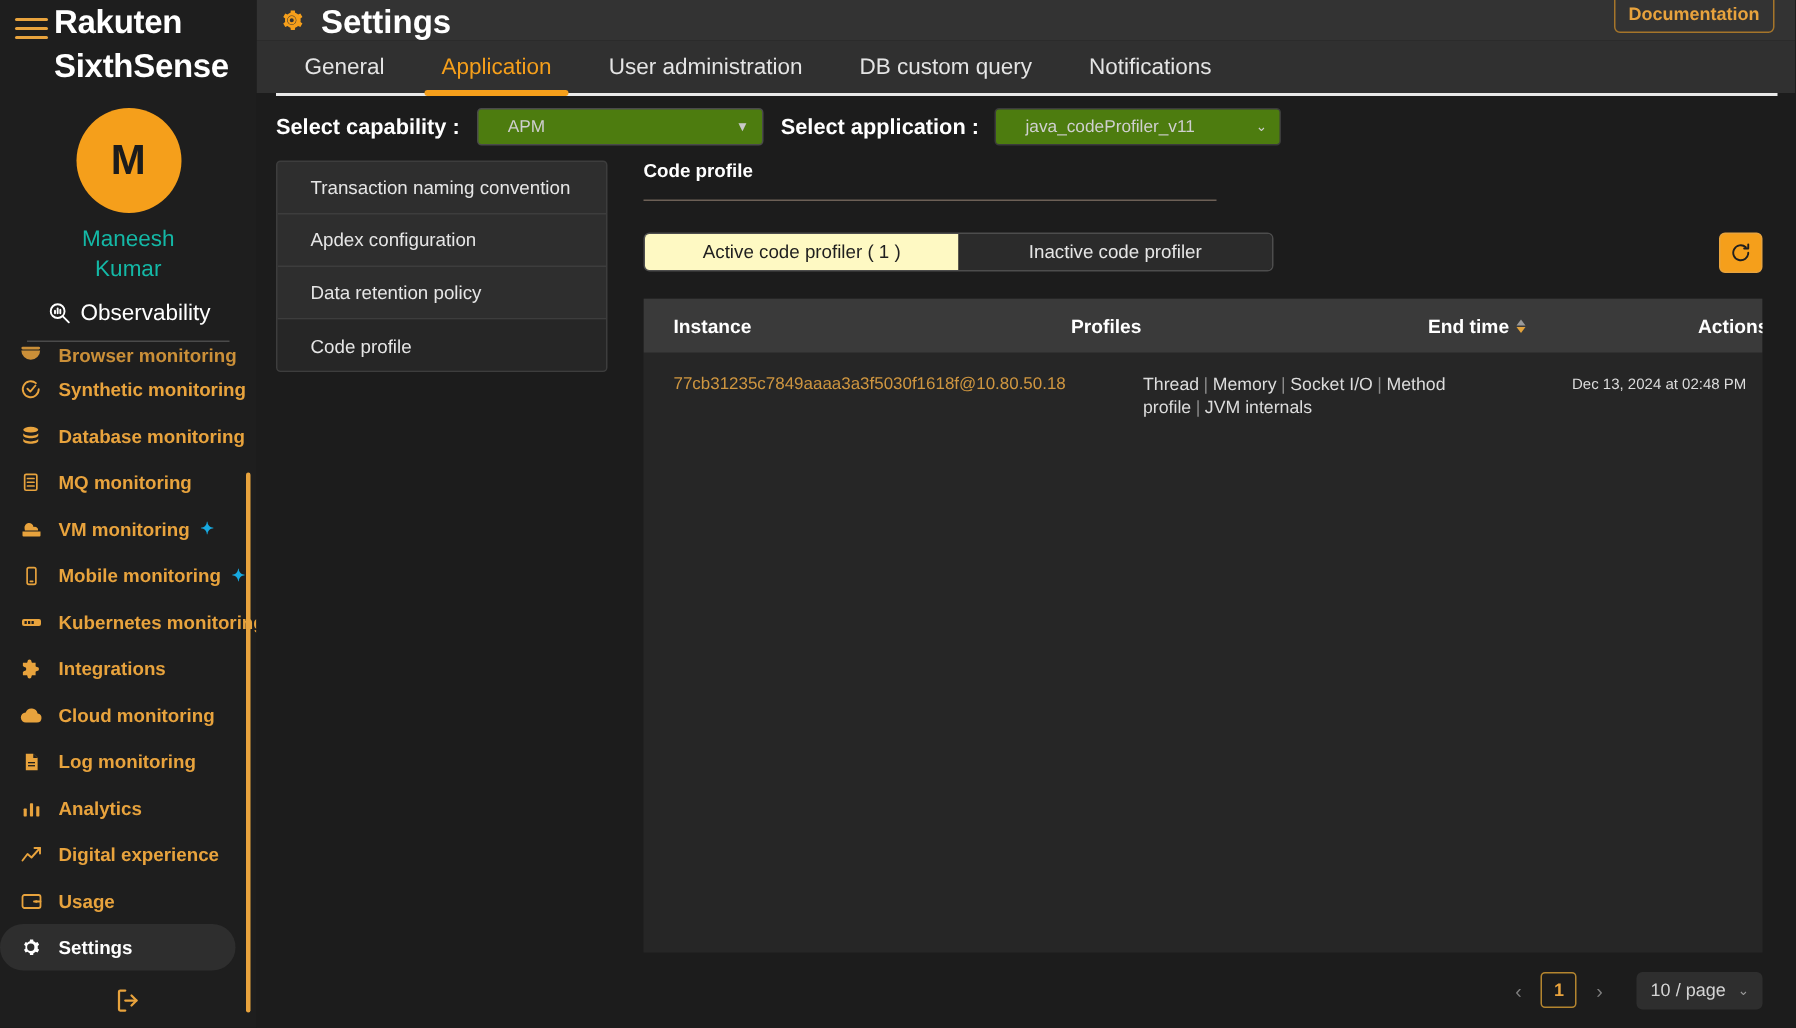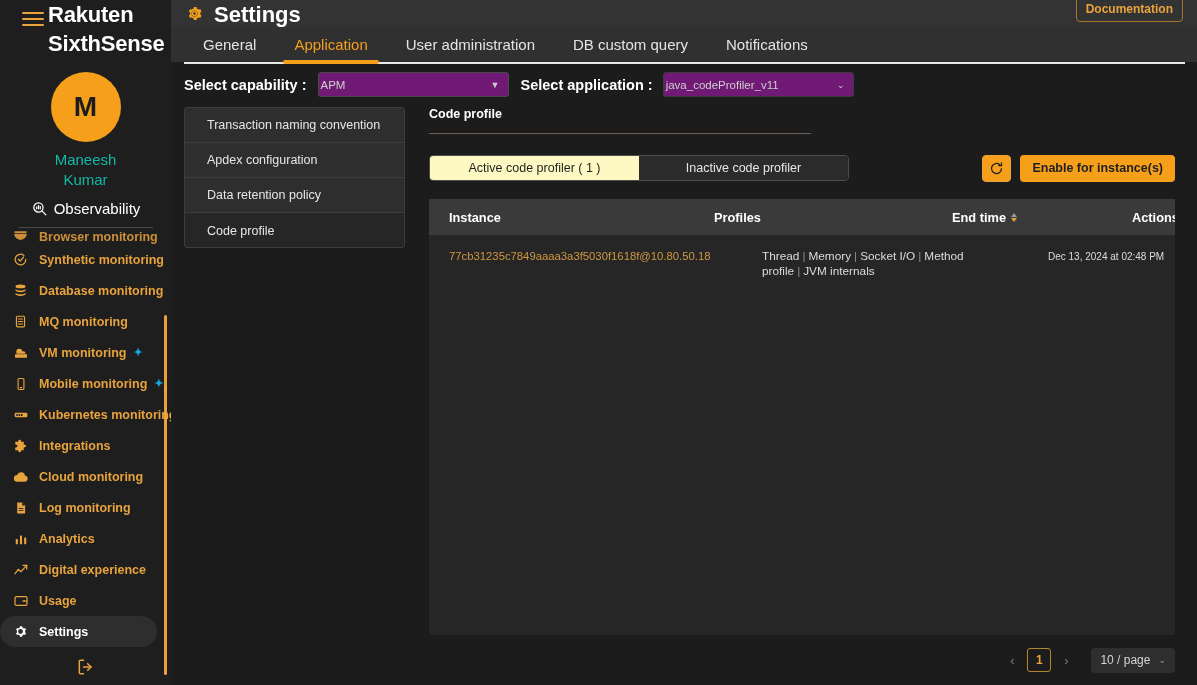--- a/index.html
+++ b/index.html
@@ -12,21 +12,21 @@
   .app { display: flex; width: 1197px; height: 685px; position: relative; }
 
   
   .sidebar {
     width: 171px; height: 685px;
     background: #1e1e1e;
     position: relative;
     flex: 0 0 171px;
     overflow: hidden;
   }
-  .brand-row { display: flex; align-items: flex-start; padding: 0 0 0 12px; }
+  .brand-row { display: flex; align-items: flex-start; padding: 0 0 0 0; }
   .hamburger {
     width: 22px; margin: 12px 0 0 10px; flex: 0 0 22px;
     display: flex; flex-direction: column; gap: 4px; cursor: pointer;
   }
   .hamburger span { display: block; height: 2px; background: #e8a33d; border-radius: 1px; }
   .brand-text {
     margin-left: 4px;
     color: #ffffff; font-weight: bold; font-size: 22px; line-height: 29px;
     letter-spacing: -0.2px;
     padding-top: 0px;
@@ -132,23 +132,23 @@
     height: 2px; background: #e9e9e9;
   }
 
   .selectors {
     height: 45px; display: flex; align-items: center;
     padding-left: 13px; gap: 0; flex: 0 0 45px;
   }
   .sel-label { color: #ffffff; font-size: 14.5px; font-weight: bold; }
   .sel-box {
     position: relative; height: 25px;
-    background: #701a75; border: 1px solid #4a4a4a; border-radius: 3px;
+    background: #4d7c0f; border: 1px solid #4a4a4a; border-radius: 3px;
     display: flex; align-items: center;
-    color: #cfcfcf; font-size: 11.5px; padding: 0 24px 0 2px;
+    color: #cfcfcf; font-size: 11.5px; padding: 0 24px 0 20px;
     cursor: pointer;
   }
   .sel-box.capability { width: 191px; margin-left: 11px; }
   .sel-box.application { width: 191px; margin-left: 10px; border-color: #3b3b3b; }
   .sel-caret {
     position: absolute; right: 8px; top: 50%; transform: translateY(-50%);
     color: #cfcfcf; font-size: 9px; line-height: 1;
   }
   .sel-caret.filled { color: #c9c9c9; }
   .sel-gap { width: 12px; }
@@ -513,21 +513,20 @@
               <div class="toggle-btn active">Active code profiler ( 1 )</div>
               <div class="toggle-btn">Inactive code profiler</div>
             </div>
           <div class="ctrl-right">
             <div class="refresh-btn">
               <svg width="15" height="15" viewBox="0 0 24 24" fill="none" stroke="#1f1f1f" stroke-width="2">
                 <path d="M20 12a8 8 0 1 1-2.6-5.9" stroke-linecap="round"></path>
                 <polyline points="20,3 20,7.4 15.6,7.4" stroke-linecap="round" stroke-linejoin="round"></polyline>
               </svg>
             </div>
-            <div class="enable-btn">Enable for instance(s)</div>
           </div>
         </div>
 
         <div class="table-wrap">
           <div class="thead">
             <div class="th-instance">Instance</div>
             <div class="th-profiles">Profiles</div>
             <div class="th-endtime">
               <span>End time</span>
               <span class="sort-ico">

